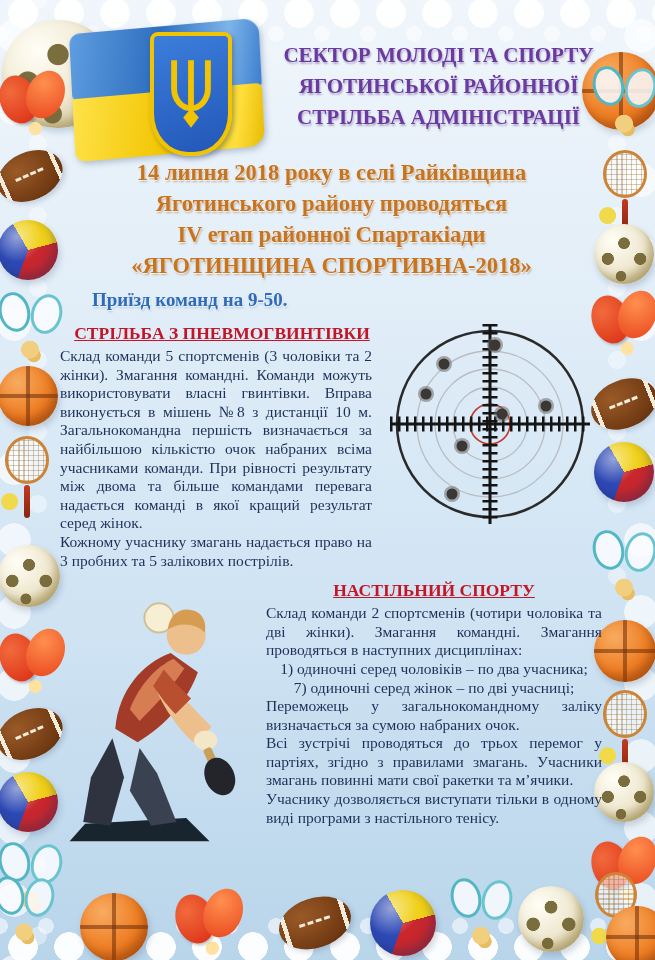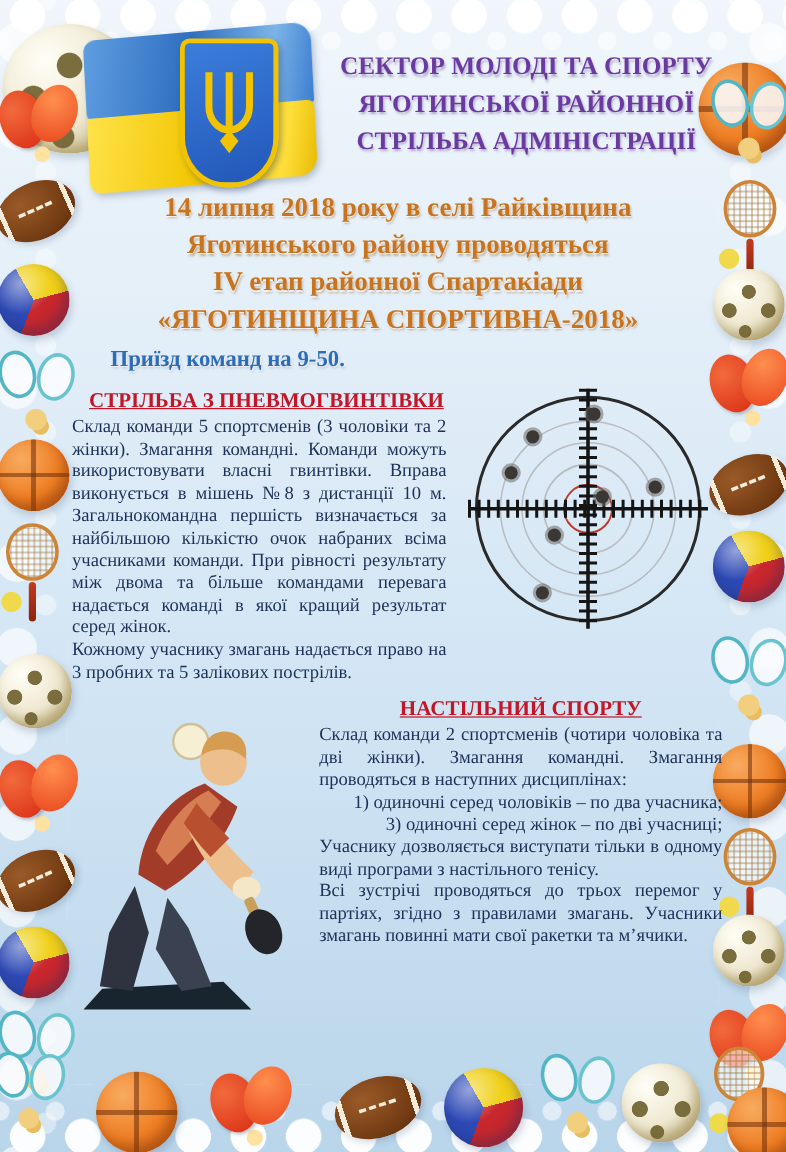--- a/index.html
+++ b/index.html
@@ -108,21 +108,21 @@
 
   
   .content{position:absolute;left:60px;right:53px;top:322px;z-index:3;
     color:var(--c-body,#1d3158);font-size:15.5px;line-height:18.6px;text-align:justify;}
   .sec-title{font-weight:bold;font-size:17.5px;line-height:22px;color:var(--c-red,#c41527);
     text-decoration:underline;text-align:center;margin:0 0 3px 12px;}
   .content p{margin:0;}
   .target-fig{float:right;width:222px;height:232px;margin:-14px 0 2px 8px;}
   .player-fig{float:left;width:198px;height:272px;margin:2px 8px 0 0;}
   .tennis-sec{padding-top:9px;}
-  .rule-item{text-align:right;}
+  .rule-item{text-align:center;}
 
   .clearfix::after{content:'';display:block;clear:both;}
 </style>
 </head>
 <body>
 
 <div class="page">
 
   <div class="lace lace-top"></div>
   <div class="lace lace-bottom"></div>
@@ -254,19 +254,20 @@
           <ellipse cx="148" cy="164" rx="12" ry="10" fill="#f4e7c8"></ellipse>
           <g transform="rotate(-24 160 198)">
             <rect x="156" y="170" width="9" height="18" rx="3" fill="#c9a05a"></rect>
             <ellipse cx="161" cy="202" rx="15" ry="20" fill="#23252a"></ellipse>
           </g>
         </svg>
       </div>
       <h2 class="sec-title">НАСТІЛЬНИЙ СПОРТУ</h2>
       <p>Склад команди 2 спортсменів (чотири чоловіка та дві жінки). Змагання командні. Змагання проводяться в наступних дисциплінах:</p>
       <div class="rule-item">1) одиночні серед чоловіків – по два учасника;</div>
-      <div class="rule-item">3) одиночні серед жінок – по дві учасниці;</div>
+      <div class="rule-item">7) одиночні серед жінок – по дві учасниці;</div>
+      <p>Переможець у загальнокомандному заліку визначається за сумою набраних очок.</p>
+      <p>Всі зустрічі проводяться до трьох перемог у партіях, згідно з правилами змагань. Учасники змагань повинні мати свої ракетки та м’ячики.</p>
       <p>Учаснику дозволяється виступати тільки в одному виді програми з настільного тенісу.</p>
-      <p>Всі зустрічі проводяться до трьох перемог у партіях, згідно з правилами змагань. Учасники змагань повинні мати свої ракетки та м’ячики.</p>
     </div>
 
   </div>
 </div>
 
 </body></html>

